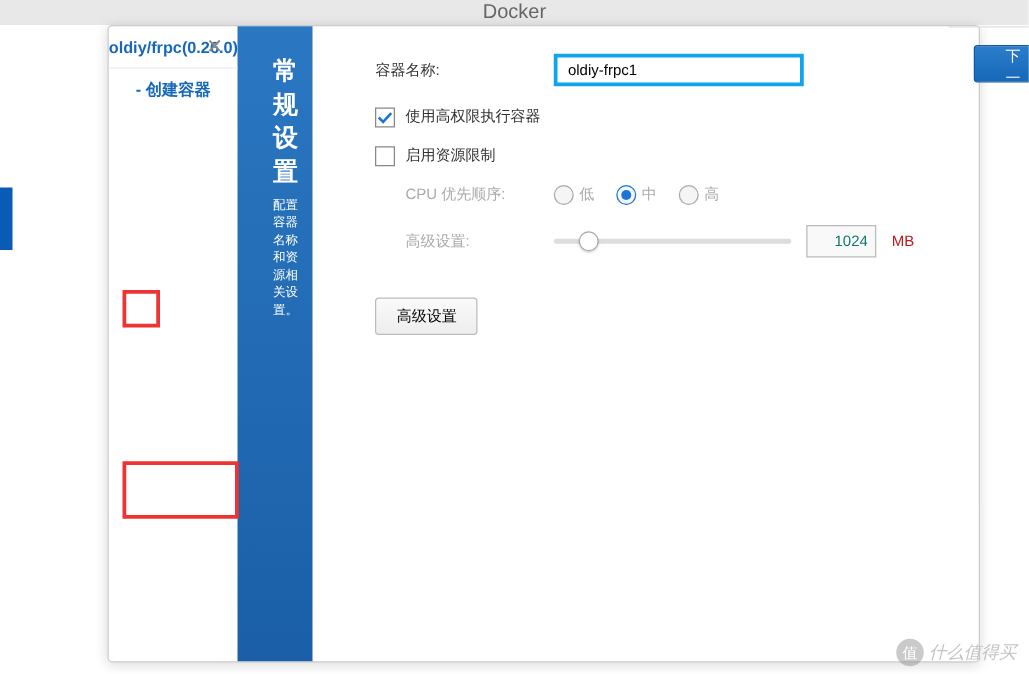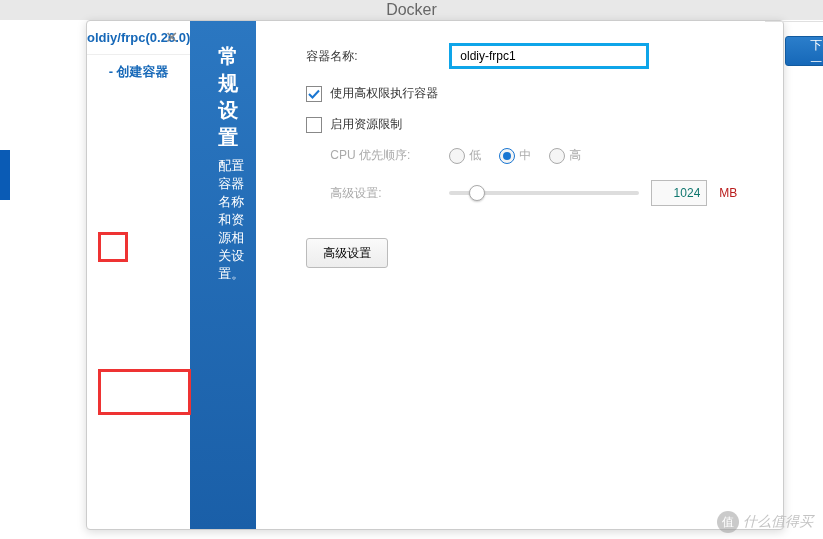--- a/index.html
+++ b/index.html
@@ -65,21 +65,21 @@
       background: linear-gradient(to bottom, #2b77c1, #1a5fa8);
       color: #fff;
       padding: 22px 12px 26px 28px;
     }
     .banner h2 {
       font-size: 20px;
       font-weight: bold;
       margin-bottom: 6px;
     }
     .banner p {
-      font-size: 13px;
+      font-size: 10px;
     }
     .form-area {
       flex: 1;
       padding: 22px 28px;
       font-size: 12px;
       color: #333;
     }
     .row {
       display: flex;
       align-items: center;

